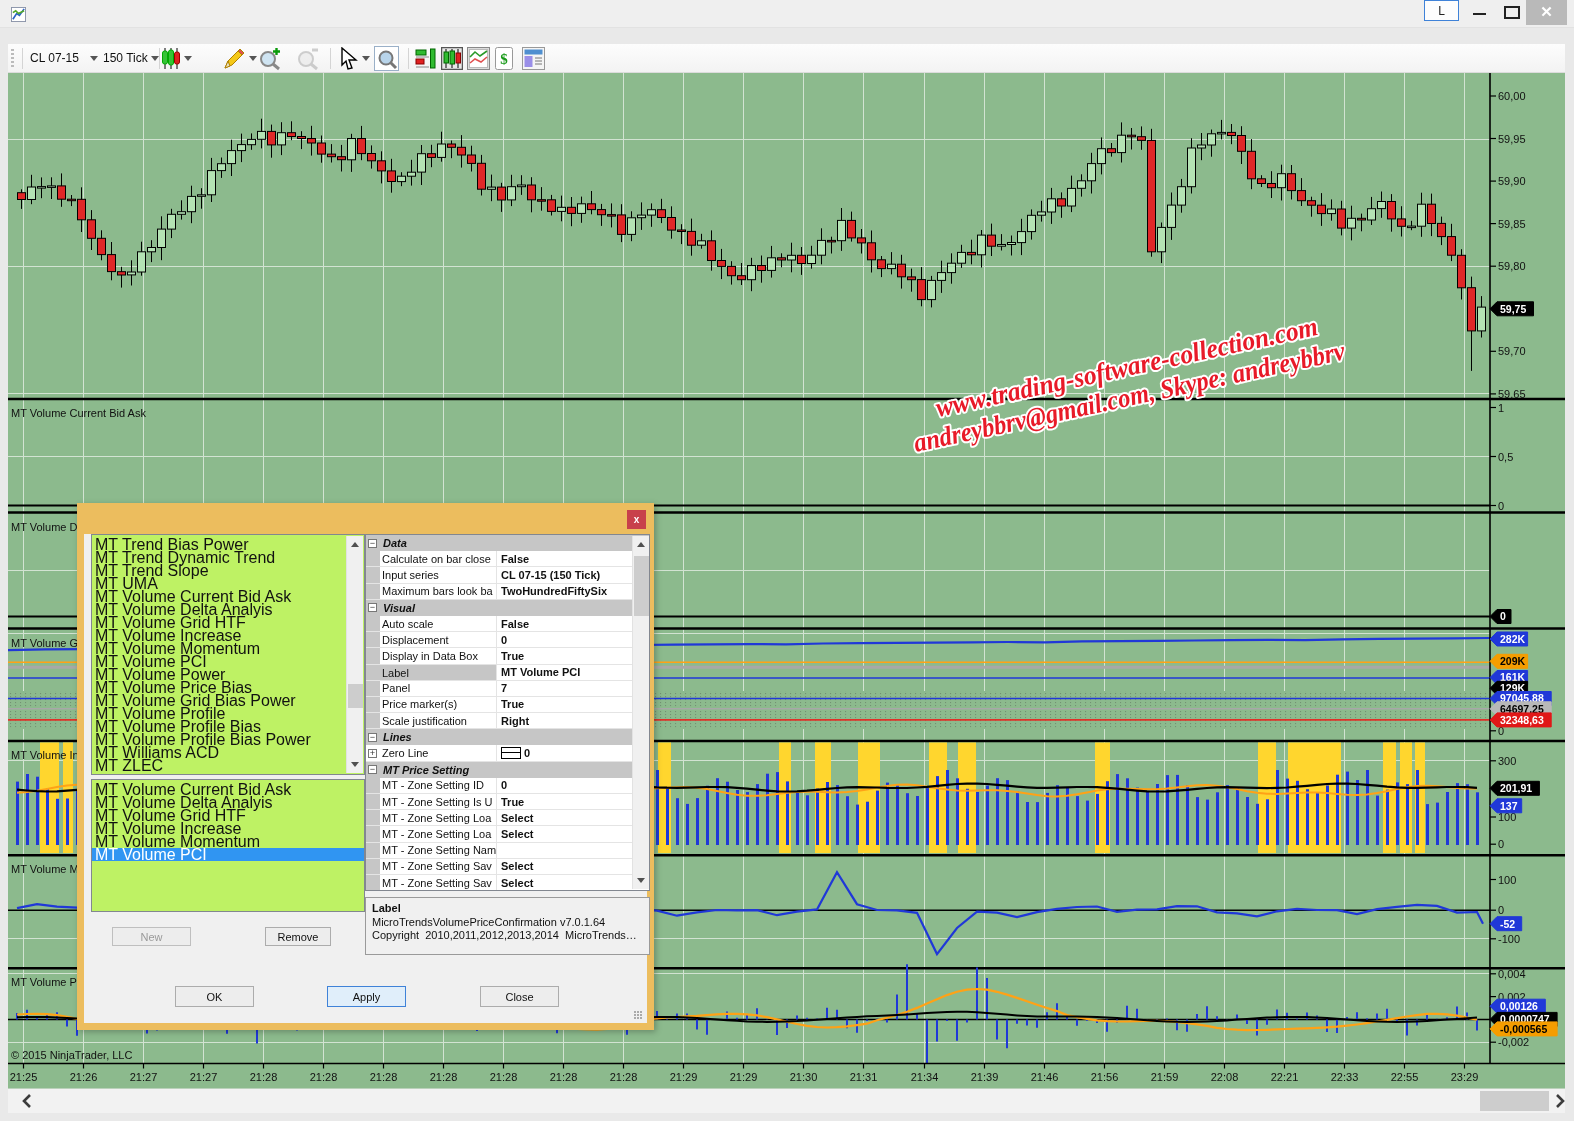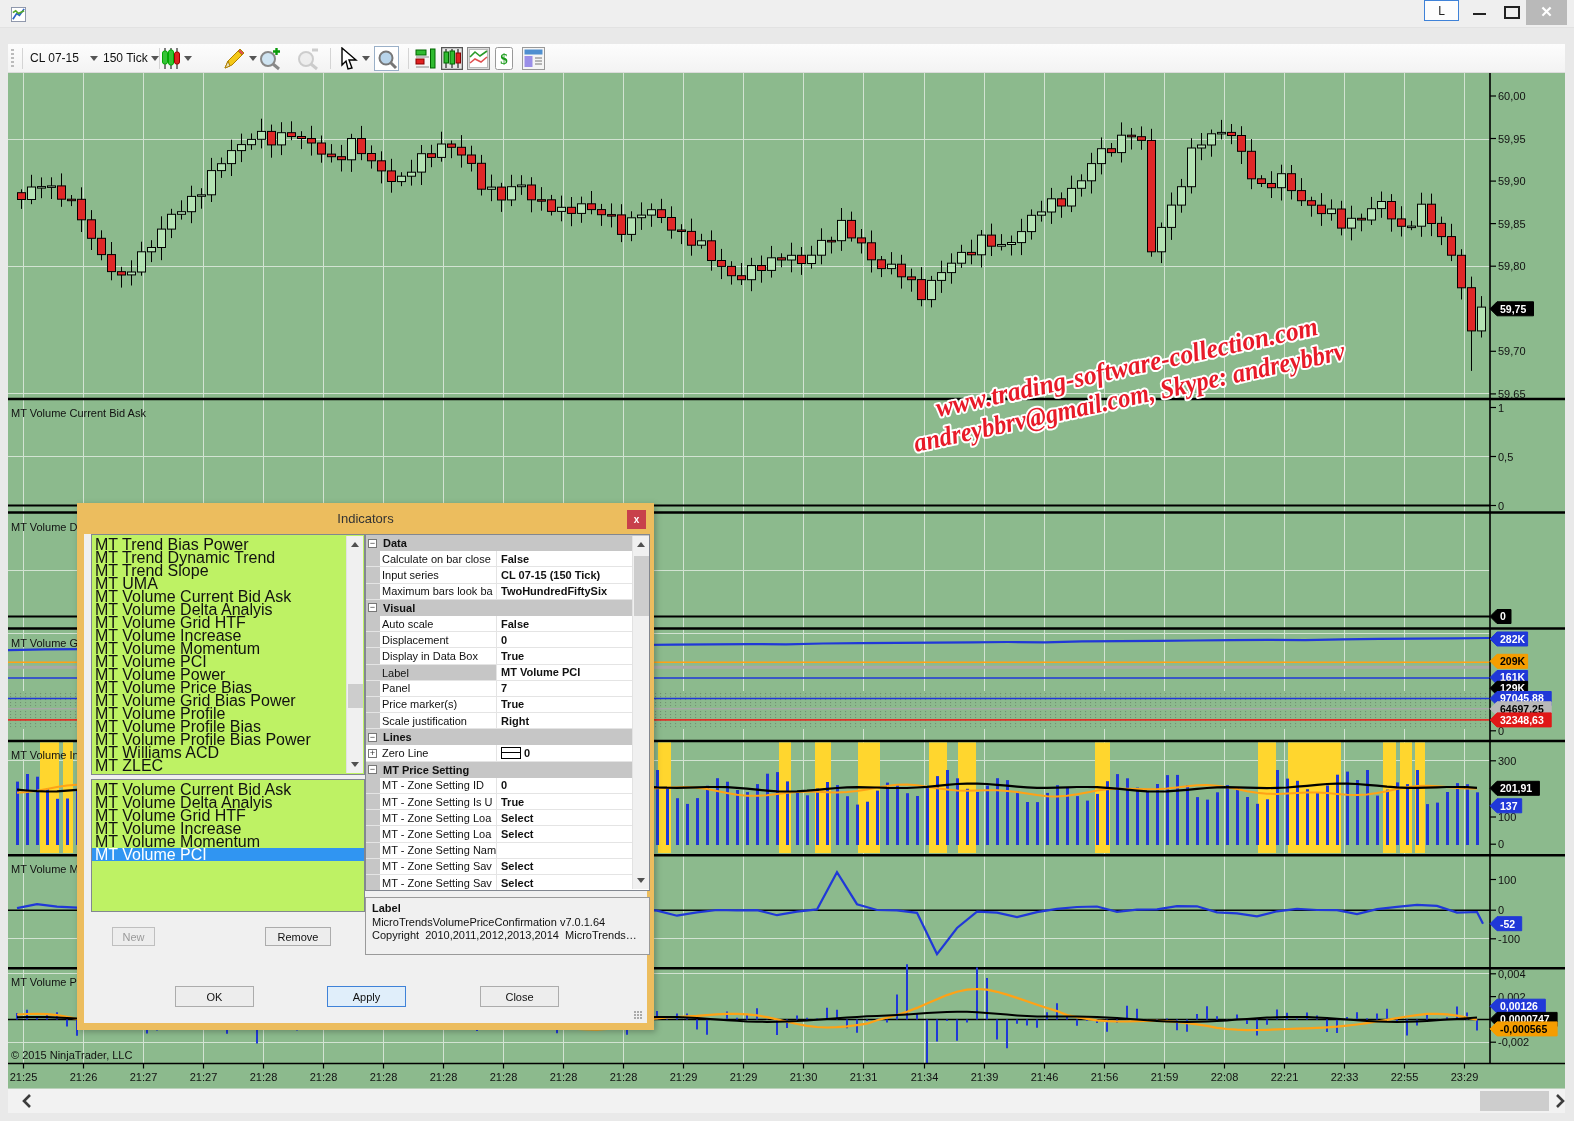--- a/index.html
+++ b/index.html
@@ -62,32 +62,32 @@
 .vsb .up,.vsb .dn { position:absolute; left:0; width:17px; height:17px; }
 .vsb .up::after { content:""; position:absolute; left:4px; top:6px; border-left:4.5px solid transparent;
   border-right:4.5px solid transparent; border-bottom:5px solid #505050; }
 .vsb .dn::after { content:""; position:absolute; left:4px; top:6px; border-left:4.5px solid transparent;
   border-right:4.5px solid transparent; border-top:5px solid #505050; }
 .vsb .dn { bottom:0; }
 .vsb .th { position:absolute; left:1px; width:15px; background:#cdcdcd; }
 #lb1sb { right:1px; }
 button { position:absolute; font:11px "Liberation Sans",sans-serif; background:#ededed;
   border:1px solid #acacac; color:#111; }
-#bNew { left:28px; top:393px; width:43px; height:19px; color:#9a9a9a; border-color:#bfbfbf; }
+#bNew { left:28px; top:393px; width:79px; height:19px; color:#9a9a9a; border-color:#bfbfbf; }
 #bRemove { left:181px; top:393px; width:66px; height:19px; }
 #bOK { left:91px; top:452px; width:79px; height:21px; }
 #bApply { left:243px; top:452px; width:79px; height:21px; background:#e0eefa; border-color:#3f82d8; }
 #bClose { left:396px; top:452px; width:79px; height:21px; }
 
 #pgrid { position:absolute; left:281px; top:0px; width:285px; height:357px; background:#fff;
   border:1px solid #828790; overflow:hidden; }
 .grow { position:relative; height:16.2px; font-size:11px; color:#111; border-bottom:1px solid #e4e4e4;
   display:flex; align-items:center; }
 .gcat { background:#c6c6c6; border-bottom:none; }
-.gcat b { margin-left:3px; }
+.gcat b { margin-left:3px;font-style:italic; }
 .pm { display:inline-block; width:9px; height:9px; border:1px solid #777; background:#fff;
   font:9px/8px "Liberation Mono",monospace; text-align:center; margin-left:2px; color:#333; }
 .pmspace { display:inline-block; width:14px; align-self:stretch; background:#c6c6c6; }
 .gname { width:116px; padding-left:2px; white-space:nowrap; overflow:hidden; flex:none; }
 .gname.gsel { background:#c6c6c6; align-self:stretch; line-height:16px; }
 .gval { flex:1; padding-left:4px; white-space:nowrap; overflow:hidden;
   border-left:1px solid #e4e4e4; align-self:stretch; line-height:16px; display:flex; align-items:center;}
 .zl { display:inline-block; width:20px; height:12px; border:1.5px solid #000; background:#fff;
   position:relative; }
 .zl::after { content:""; position:absolute; left:0; right:0; top:3.8px; height:1.5px; background:#000; }
@@ -1005,21 +1005,20 @@
  <svg class="harr" style="left:14px" viewBox="0 0 10 14">
       <path d="M8,1 L2,7 L8,13" stroke="#3c3c3c" stroke-width="2.6" fill="none"></path>
     </svg>
  <div id="hthumb"></div>
  <svg class="harr" style="left:1547px" viewBox="0 0 10 14">
       <path d="M2,1 L8,7 L2,13" stroke="#3c3c3c" stroke-width="2.6" fill="none"></path>
     </svg>
 </div>
 
 <div id="dlg">
- <div class="cap">Indicators</div>
  <div id="dlgx">x</div>
  <div id="dlgbody">
   <div class="lb" id="lb1">
         <div>MT Trend Bias Power</div>
         <div>MT Trend Dynamic Trend</div>
         <div>MT Trend Slope</div>
         <div>MT UMA</div>
         <div>MT Volume Current Bid Ask</div>
         <div>MT Volume Delta Analyis</div>
         <div>MT Volume Grid HTF</div>

